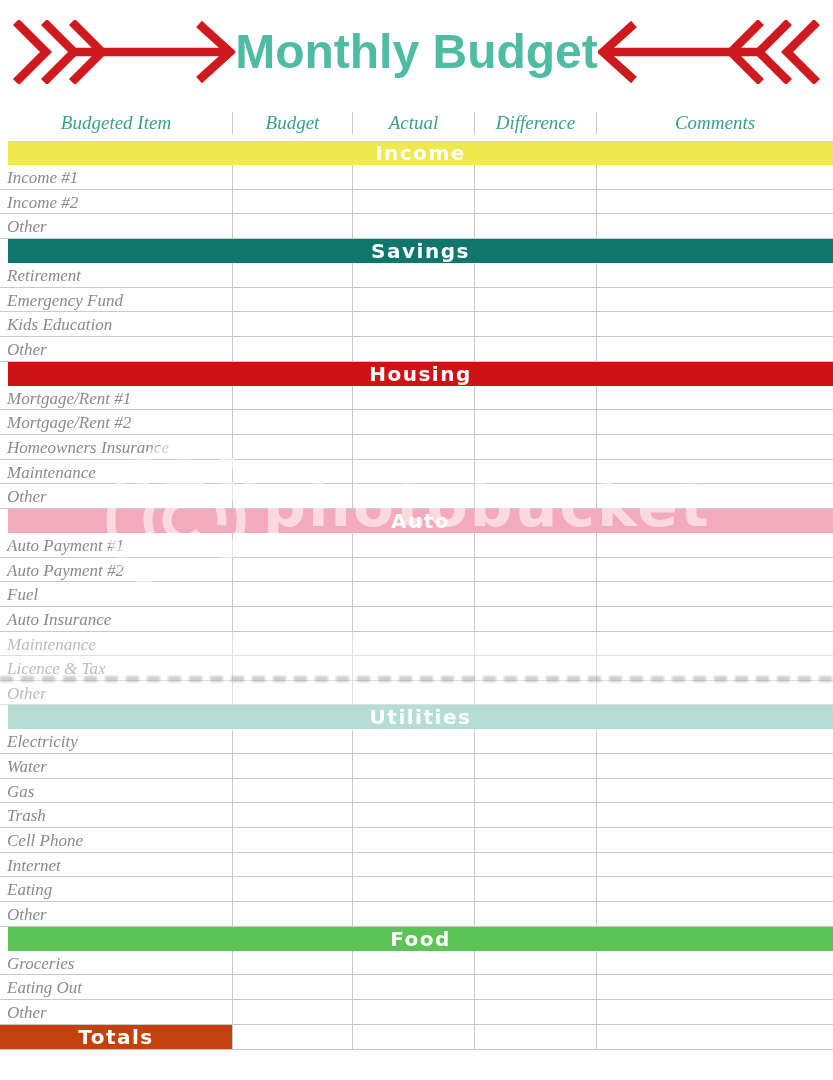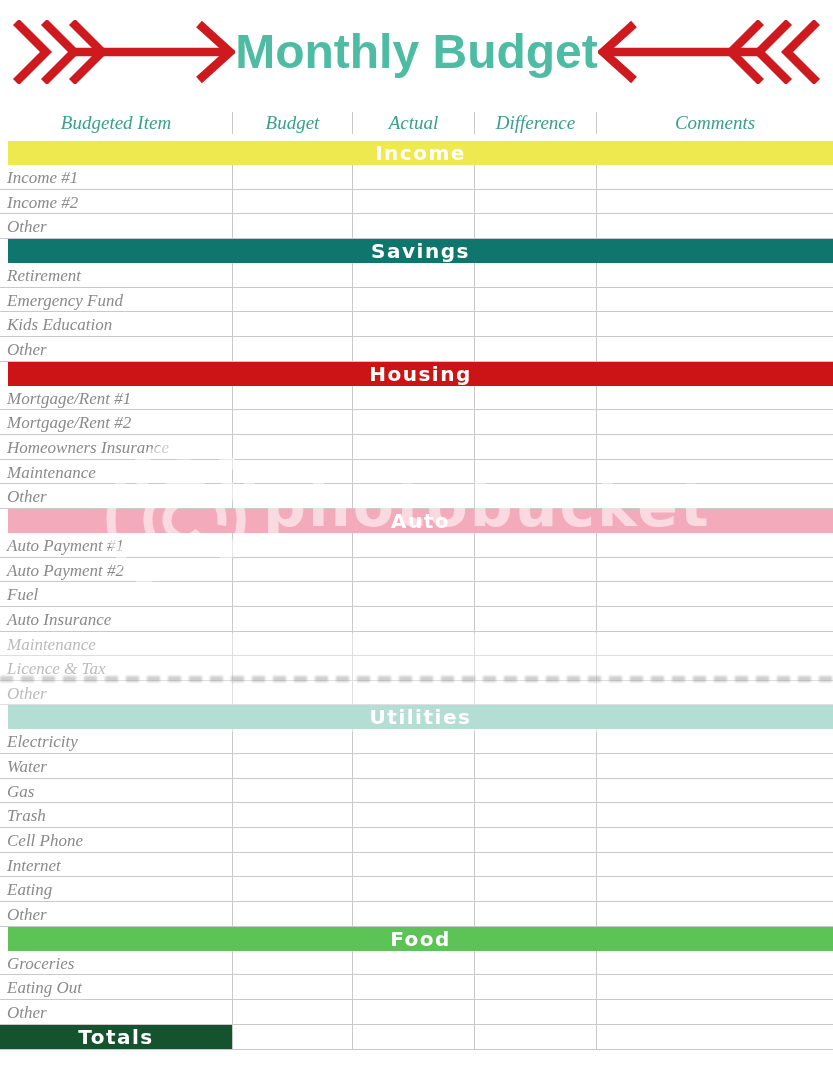--- a/index.html
+++ b/index.html
@@ -363,21 +363,21 @@
           <span class="item-label">Other</span>
         </div>
         <div class="cell c2"></div>
         <div class="cell c3"></div>
         <div class="cell c4"></div>
         <div class="cell c5"></div>
       </div>
     </div>
 
   <div class="totals-row">
-    <div class="totals-bar" style="background: #14532d;">
+    <div class="totals-bar" style="background: #c2410c;">
       <span class="bar-label">Totals</span>
     </div>
     <div class="cell c2"></div>
     <div class="cell c3"></div>
     <div class="cell c4"></div>
     <div class="cell c5"></div>
   </div>
 
   <div class="wm wm-band"></div>
   <div class="wm wm-dashes"></div>

